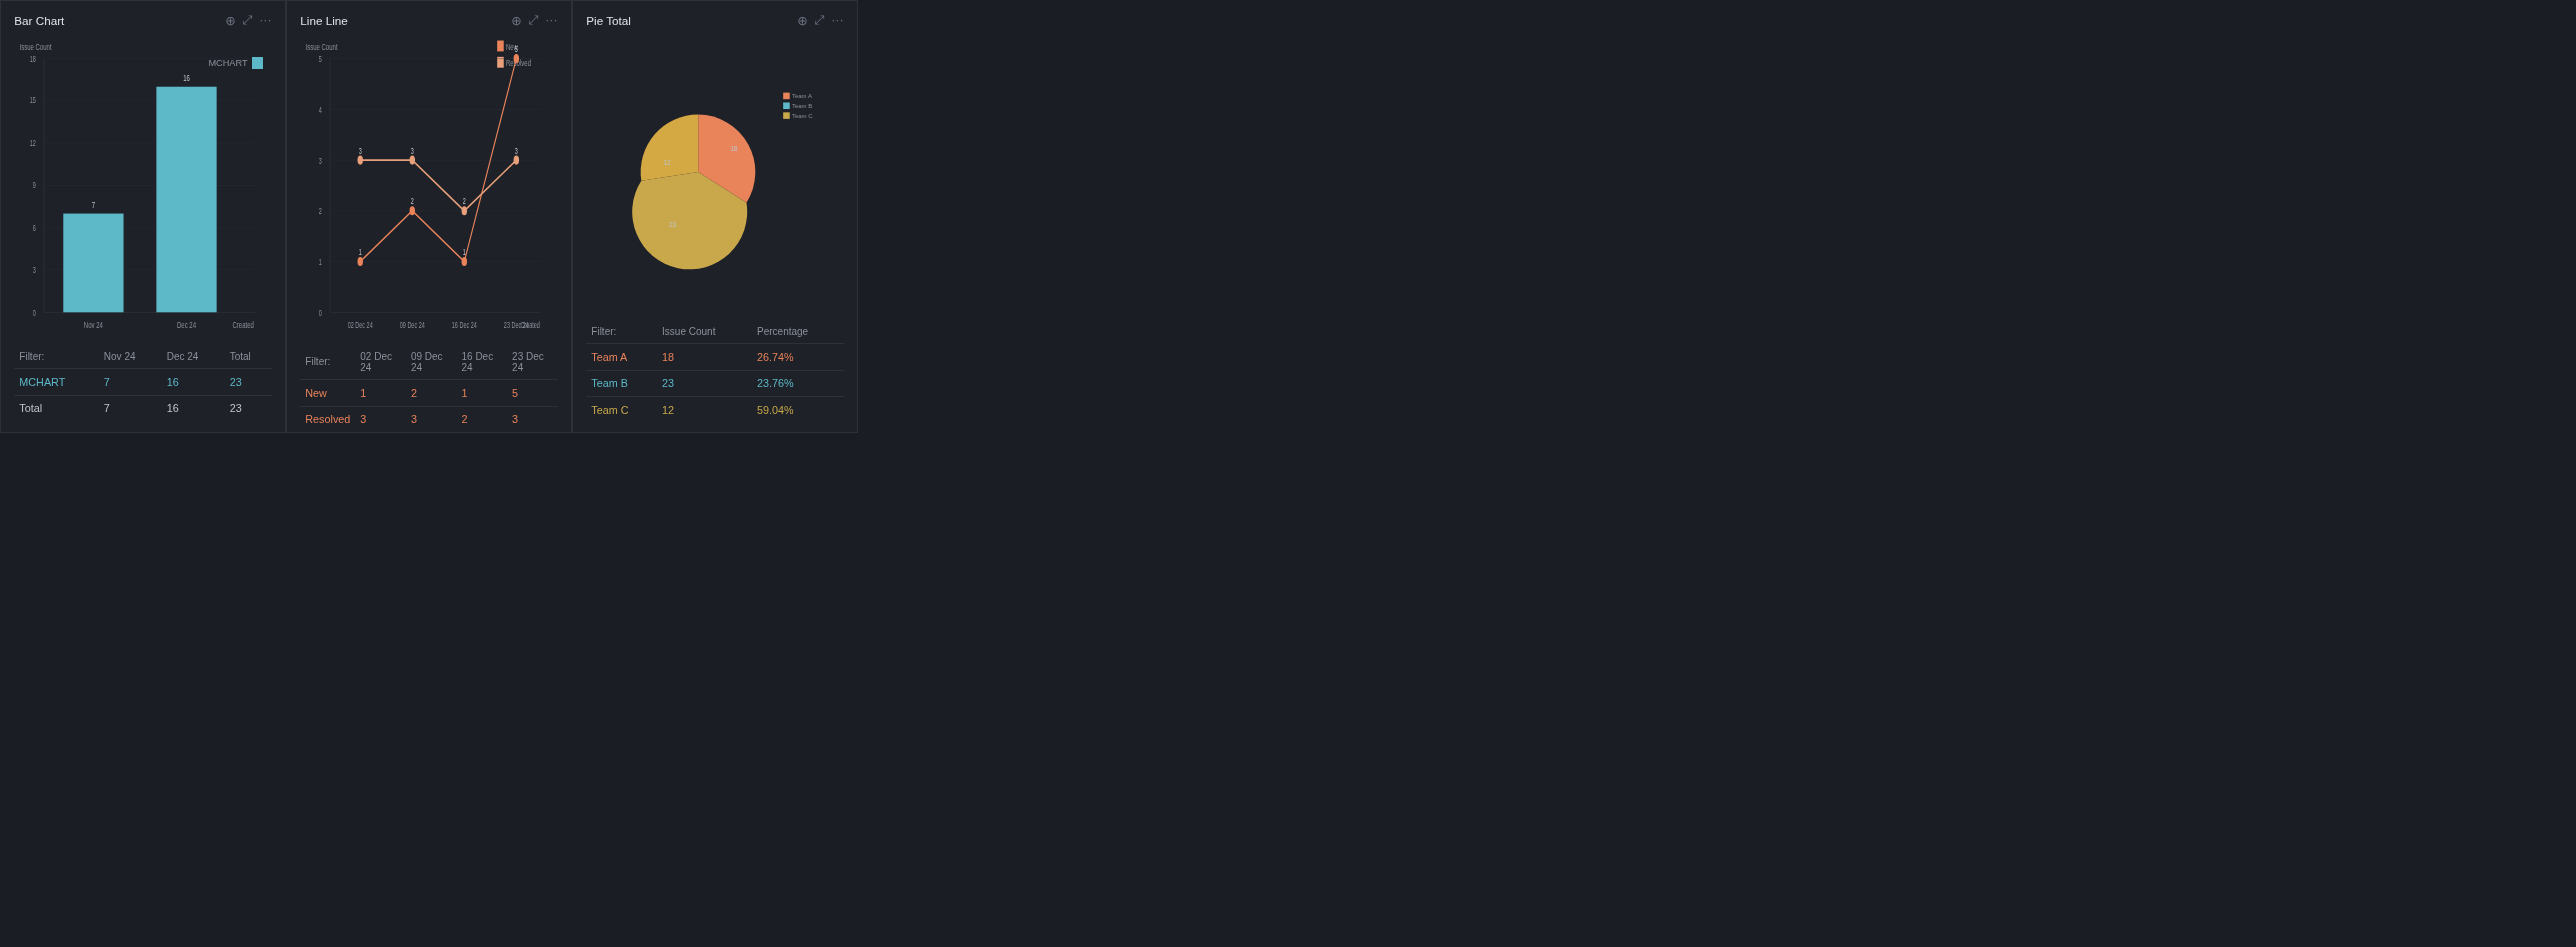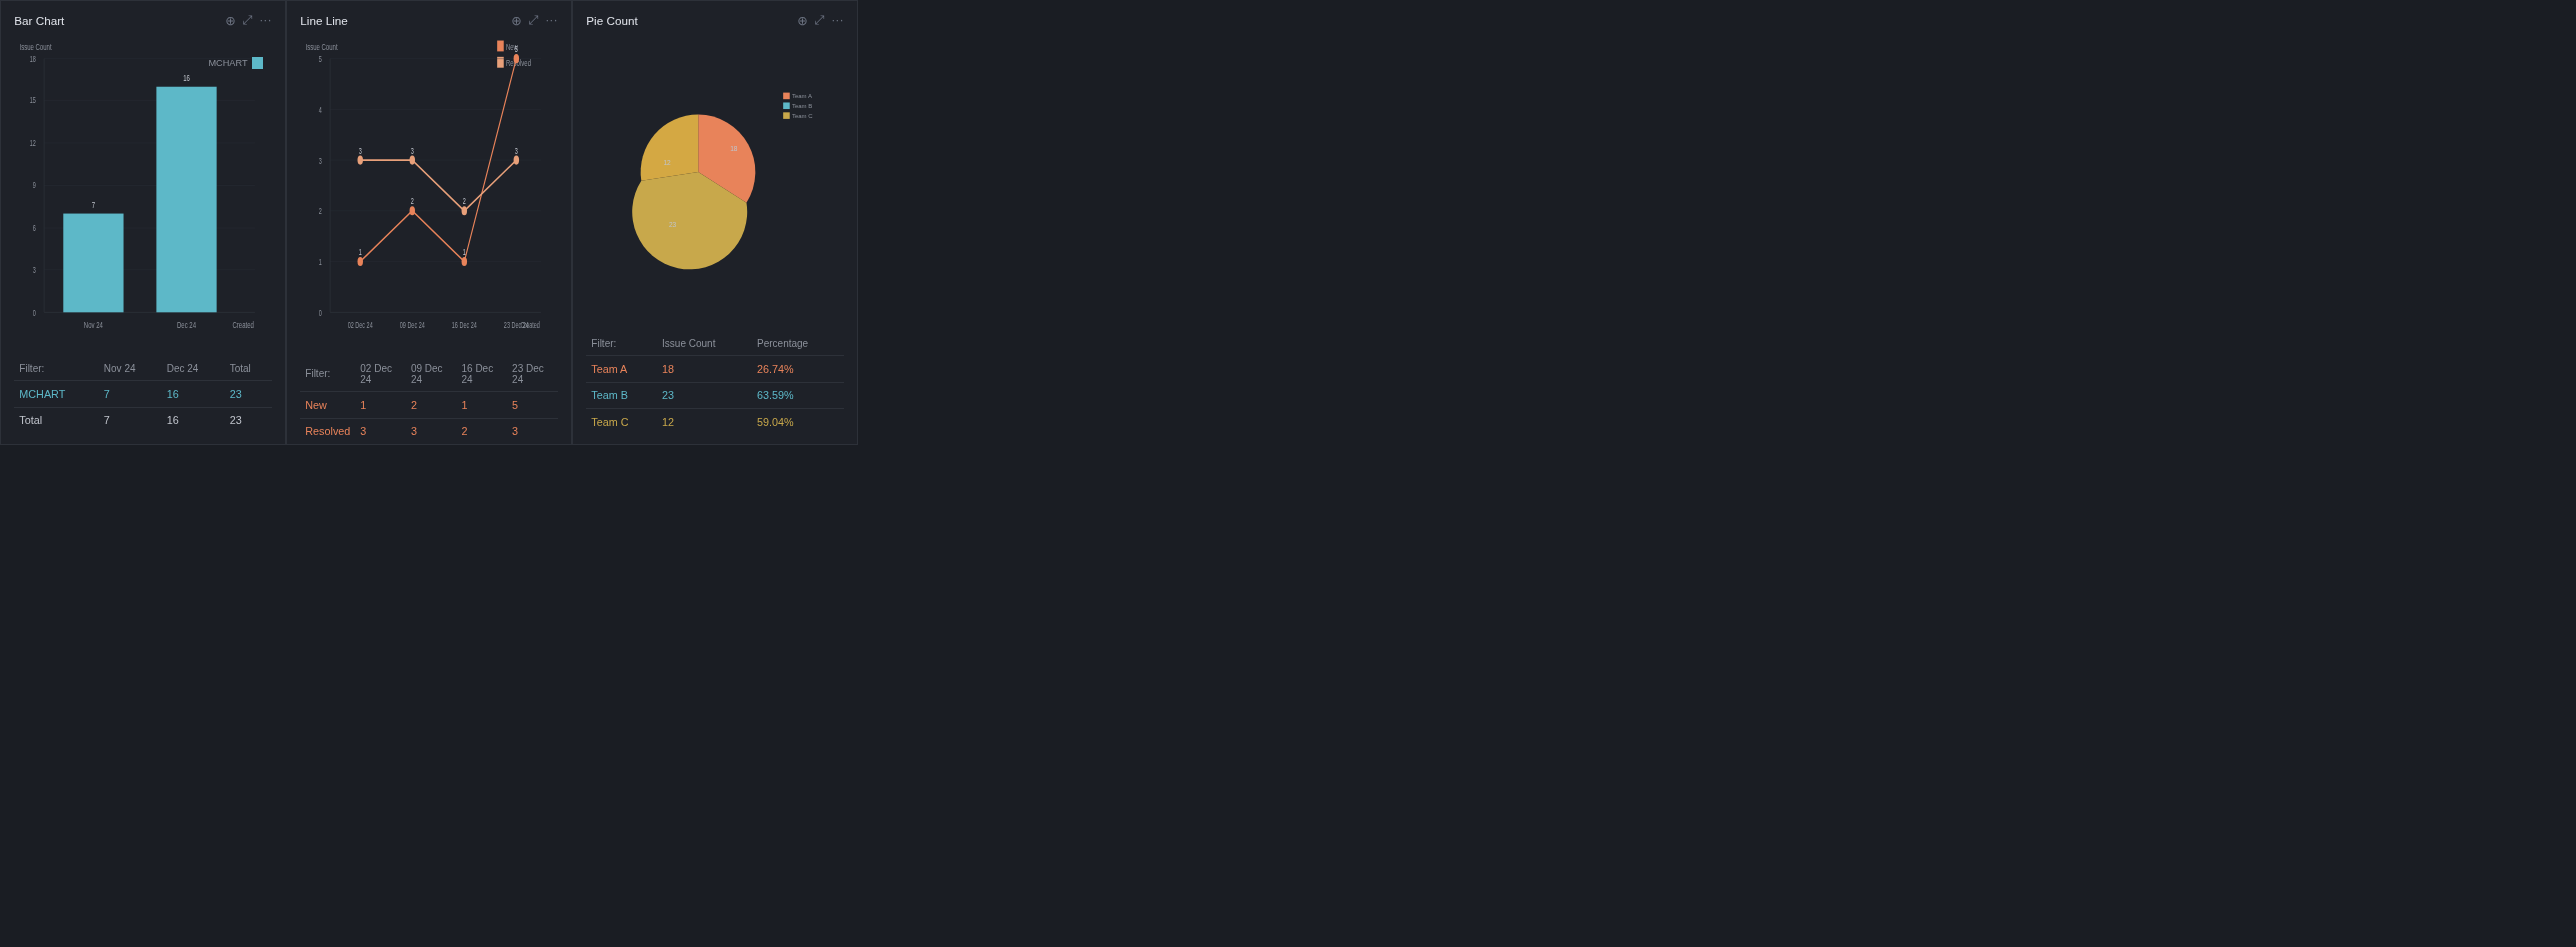--- a/index.html
+++ b/index.html
@@ -64,21 +64,21 @@
     }
     .legend-color-bar {
       width: 11.7px;
       height: 11.7px;
       background: #5db8c8;
     }
     
     .data-table {
       width: 100%;
       border-collapse: collapse;
-      margin-top: 12px;
+      margin-top: 0;
     }
     .data-table th {
       color: #8b909a;
       font-weight: 400;
       font-size: 10px;
       text-align: left;
       padding: 6.7px 5px;
       border-bottom: 0.8px solid #2d3139;
     }
     .data-table td {
@@ -280,21 +280,21 @@
           <td class="accent-orange">3</td>
           <td class="accent-orange">2</td>
           <td class="accent-orange">3</td>
         </tr>
       </tbody>
     </table>
   </div>
 
   <div class="panel">
     <div class="panel-header">
-      <span class="panel-title">Pie Count</span>
+      <span class="panel-title">Pie Total</span>
       <div class="panel-icons">
         <span>⊕</span>
         <span>⤢</span>
         <span>···</span>
       </div>
     </div>
 
     <div class="chart-area" style="height: 283px;">
       <svg class="svg-chart" viewBox="0 0 470 320" preserveAspectRatio="xMidYMid meet" style="font-size:13px">
 
@@ -329,21 +329,21 @@
       </thead>
       <tbody>
         <tr>
           <td class="accent-team-a">Team A</td>
           <td class="accent-team-a">18</td>
           <td class="accent-team-a">26.74%</td>
         </tr>
         <tr>
           <td class="accent-team-b">Team B</td>
           <td class="accent-team-b">23</td>
-          <td class="accent-team-b">63.59%</td>
+          <td class="accent-team-b">23.76%</td>
         </tr>
         <tr>
           <td class="accent-team-c">Team C</td>
           <td class="accent-team-c">12</td>
           <td class="accent-team-c">59.04%</td>
         </tr>
       </tbody>
     </table>
   </div>
 

